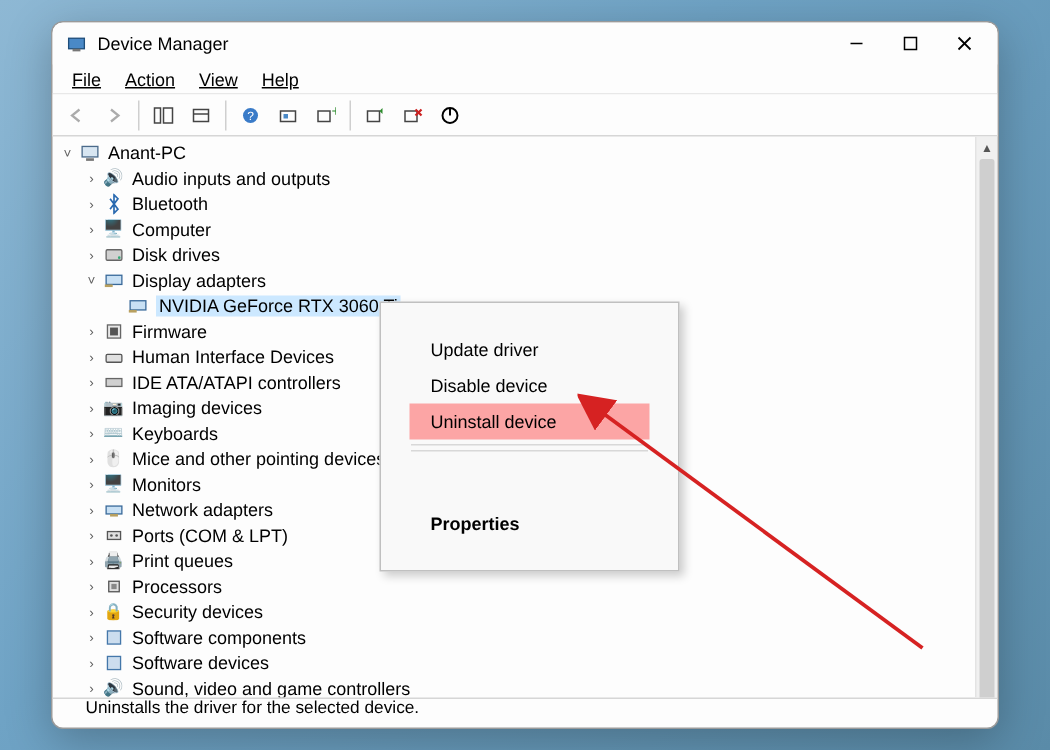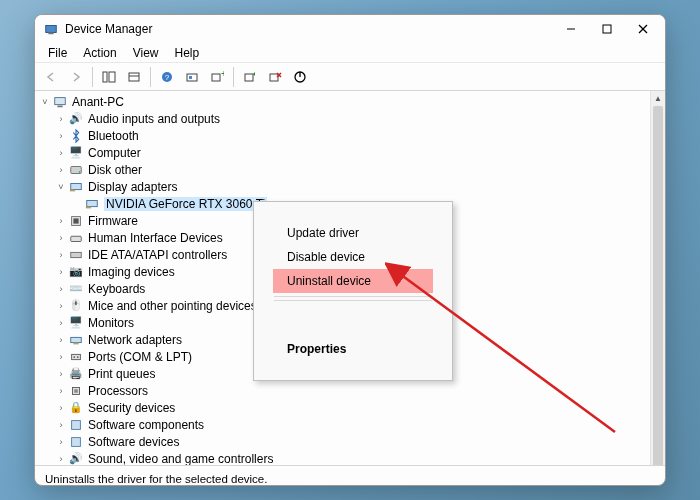--- a/index.html
+++ b/index.html
@@ -34,20 +34,21 @@
   .titlebar .app-icon { width:16px; height:16px; margin-right:6px; display:flex; align-items:center; justify-content:center; }
   .titlebar .title { flex:1; font-size:12px; color:#000; }
   .win-btn { width:36px; height:24px; display:flex; align-items:center; justify-content:center; font-family:monospace; font-size:11px; color:#111; }
   .menubar {
     height: 20px;
     display:flex;
     align-items:center;
     padding: 0 6px;
     gap: 2px;
     border-bottom:1px solid #e8e8e8;
+    text-decoration:underline;
   }
   .menubar span { padding:1px 7px; font-size:12px; }
   .toolbar {
     height: 28px;
     display:flex;
     align-items:center;
     padding: 2px 4px;
     gap:1px;
     border-bottom:1px solid #d6d6d6;
     background:#fdfdfd;
@@ -99,22 +100,22 @@
     background:#f0f0f0;
     border-left:1px solid #e3e3e3;
     display:flex; flex-direction:column;
   }
   .sb-btn { height:15px; display:flex; align-items:center; justify-content:center; font-size:8px; color:#555; }
   .sb-track { flex:1; position:relative; }
   .sb-thumb { position:absolute; top:0; left:2px; right:2px; height:380px; background:#cfcfcf; border-radius:2px; }
   .statusbar {
     height:20px;
     border-top:1px solid #d6d6d6;
-    display:flex; align-items:flex-end;
-    padding:0 10px;
+    display:flex; align-items:flex-start;
+    padding:0 22px;
     font-size:11.5px;
     color:#000;
   }
   .ctxmenu {
     position:absolute;
     left:218px; top:186px;
     width:200px;
     background:#f9f9f9;
     border:1px solid #c0c0c0;
     box-shadow:3px 3px 6px rgba(0,0,0,0.2);
@@ -273,21 +274,21 @@
           <span class="label">Computer</span>
         </div>
       <div class="node" style="padding-left:20px">
           <span class="caret">›</span>
           <span class="devicon">
             <svg class="tinyicon" viewBox="0 0 16 16">
               <rect x="2" y="4" width="12" height="8" rx="1" fill="#d0d0d0" stroke="#666"></rect>
               <circle cx="12" cy="10" r="1" fill="#3a7"></circle>
             </svg>
           </span>
-          <span class="label">Disk other</span>
+          <span class="label">Disk drives</span>
         </div>
       <div class="node" style="padding-left:20px">
           <span class="caret">˅</span>
           <span class="devicon">
             <svg class="tinyicon" viewBox="0 0 16 16">
               <rect x="2" y="4" width="12" height="7" fill="#c8e0f4" stroke="#3a6a9a"></rect>
               <rect x="1" y="11" width="6" height="2" fill="#b8a060"></rect>
             </svg>
           </span>
           <span class="label">Display adapters</span>

